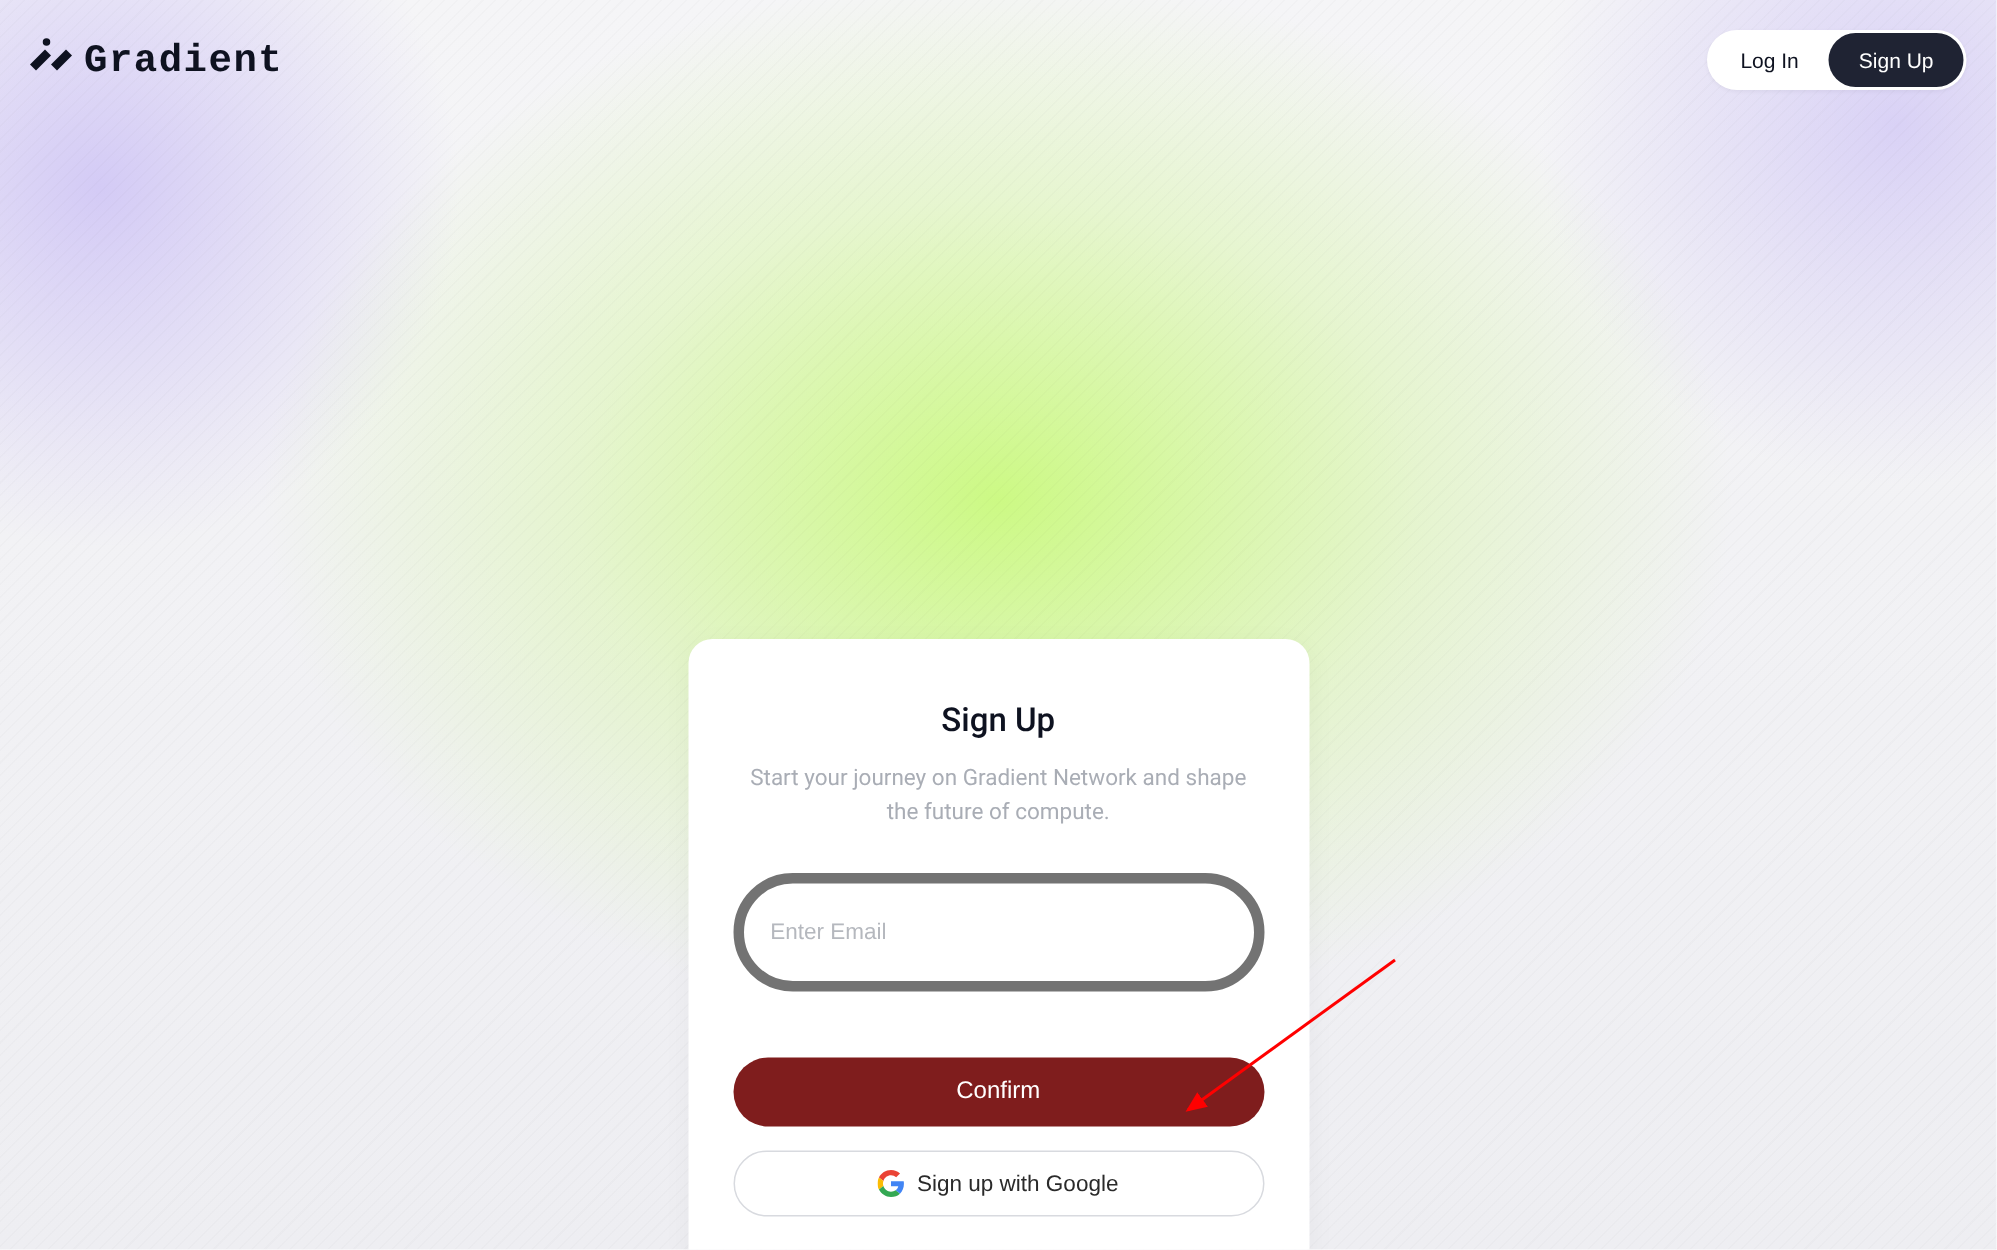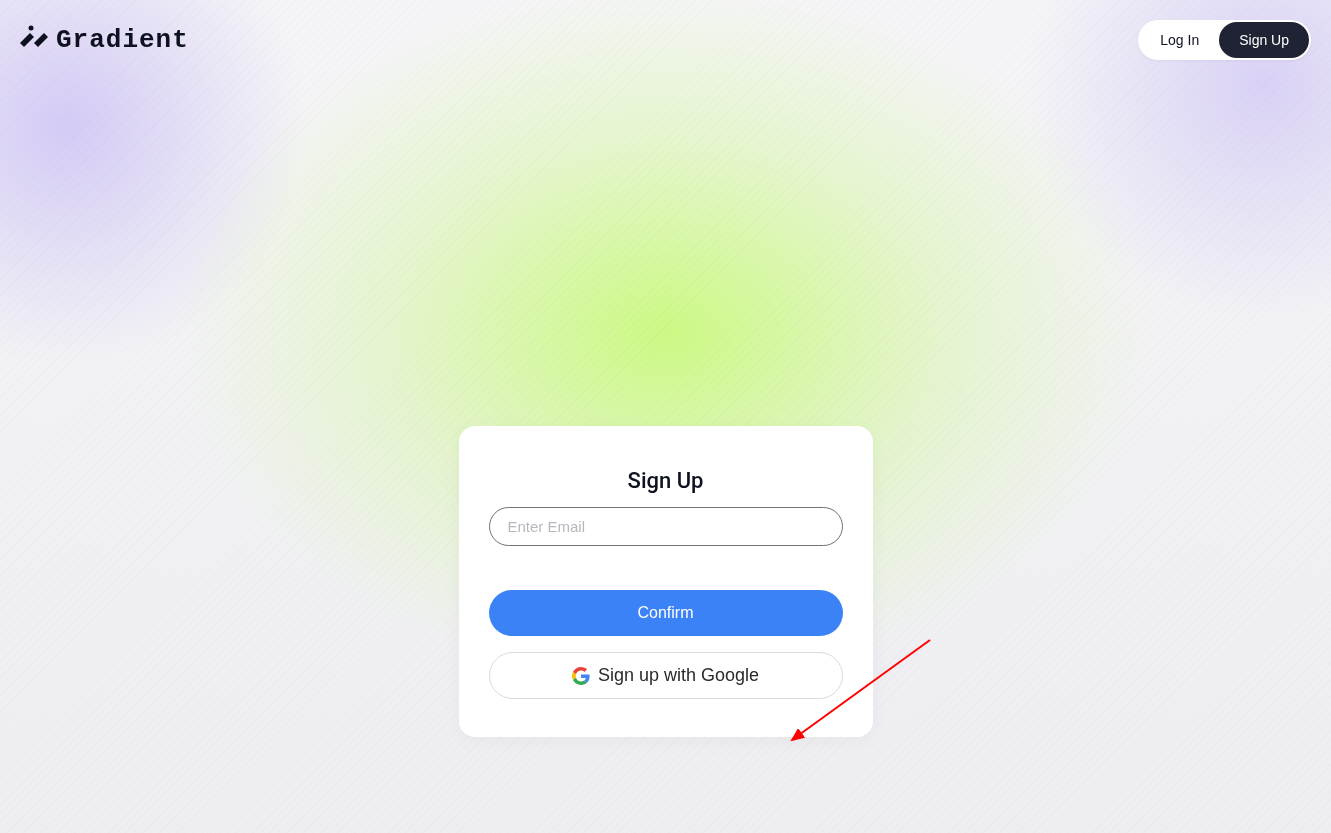--- a/index.html
+++ b/index.html
@@ -134,54 +134,54 @@
   .form-label {
     font-size: 15px;
     color: #0e1220;
     font-weight: 400;
     display: block;
     margin-bottom: 10px;
   }
   
   .email-input {
     width: 100%;
-    border: 1px solid #737373;
-    border-radius: 999px;
-    padding: 10px 18px;
+    border: 7px solid #737373;
+    border-radius: 999px;
+    padding: 24px 18px;
     font-size: 15px;
     color: #333;
     outline: none;
     margin-bottom: 44px;
   }
   
   .email-input::placeholder {
     color: #b5b8be;
   }
   
   .confirm-btn {
     width: 100%;
-    background: #3b82f6;
+    background: #7f1d1d;
     color: #ffffff;
     border: none;
     border-radius: 999px;
     padding: 14px 0;
     font-size: 16px;
     font-weight: 500;
     cursor: pointer;
     margin-bottom: 16px;
   }
   
   .google-btn {
     width: 100%;
     background: #ffffff;
     color: #2a2a2a;
     border: 1px solid #d8dadf;
     border-radius: 999px;
     padding: 12px 0;
-    font-size: 18px;
+    font-size: 15px;
     font-weight: 400;
     cursor: pointer;
     display: flex;
     align-items: center;
     justify-content: center;
     gap: 8px;
   }
   
   .google-icon {
     width: 18px;
@@ -211,20 +211,21 @@
     <span class="logo-text">Gradient</span>
   </div>
   <div class="auth-buttons">
     <button class="login-btn">Log In</button>
     <button class="signup-btn">Sign Up</button>
   </div>
 </div>
 
 <div class="card">
   <h1 class="card-title">Sign Up</h1>
+  <p class="card-subtitle">Start your journey on Gradient Network and shape the future of compute.</p>
   
   <input type="email" class="email-input" placeholder="Enter Email" style="">
   
   <button class="confirm-btn">Confirm</button>
   
   <button class="google-btn">
     <span class="google-icon">
       <svg viewBox="0 0 48 48" width="18" height="18">
         <path fill="#EA4335" d="M24 9.5c3.54 0 6.71 1.22 9.21 3.6l6.85-6.85C35.9 2.38 30.47 0 24 0 14.62 0 6.51 5.38 2.56 13.22l7.98 6.19C12.43 13.72 17.74 9.5 24 9.5z"></path>
         <path fill="#4285F4" d="M46.98 24.55c0-1.57-.15-3.09-.38-4.55H24v9.02h12.94c-.58 2.96-2.26 5.48-4.78 7.18l7.73 6c4.51-4.18 7.09-10.36 7.09-17.65z"></path>

